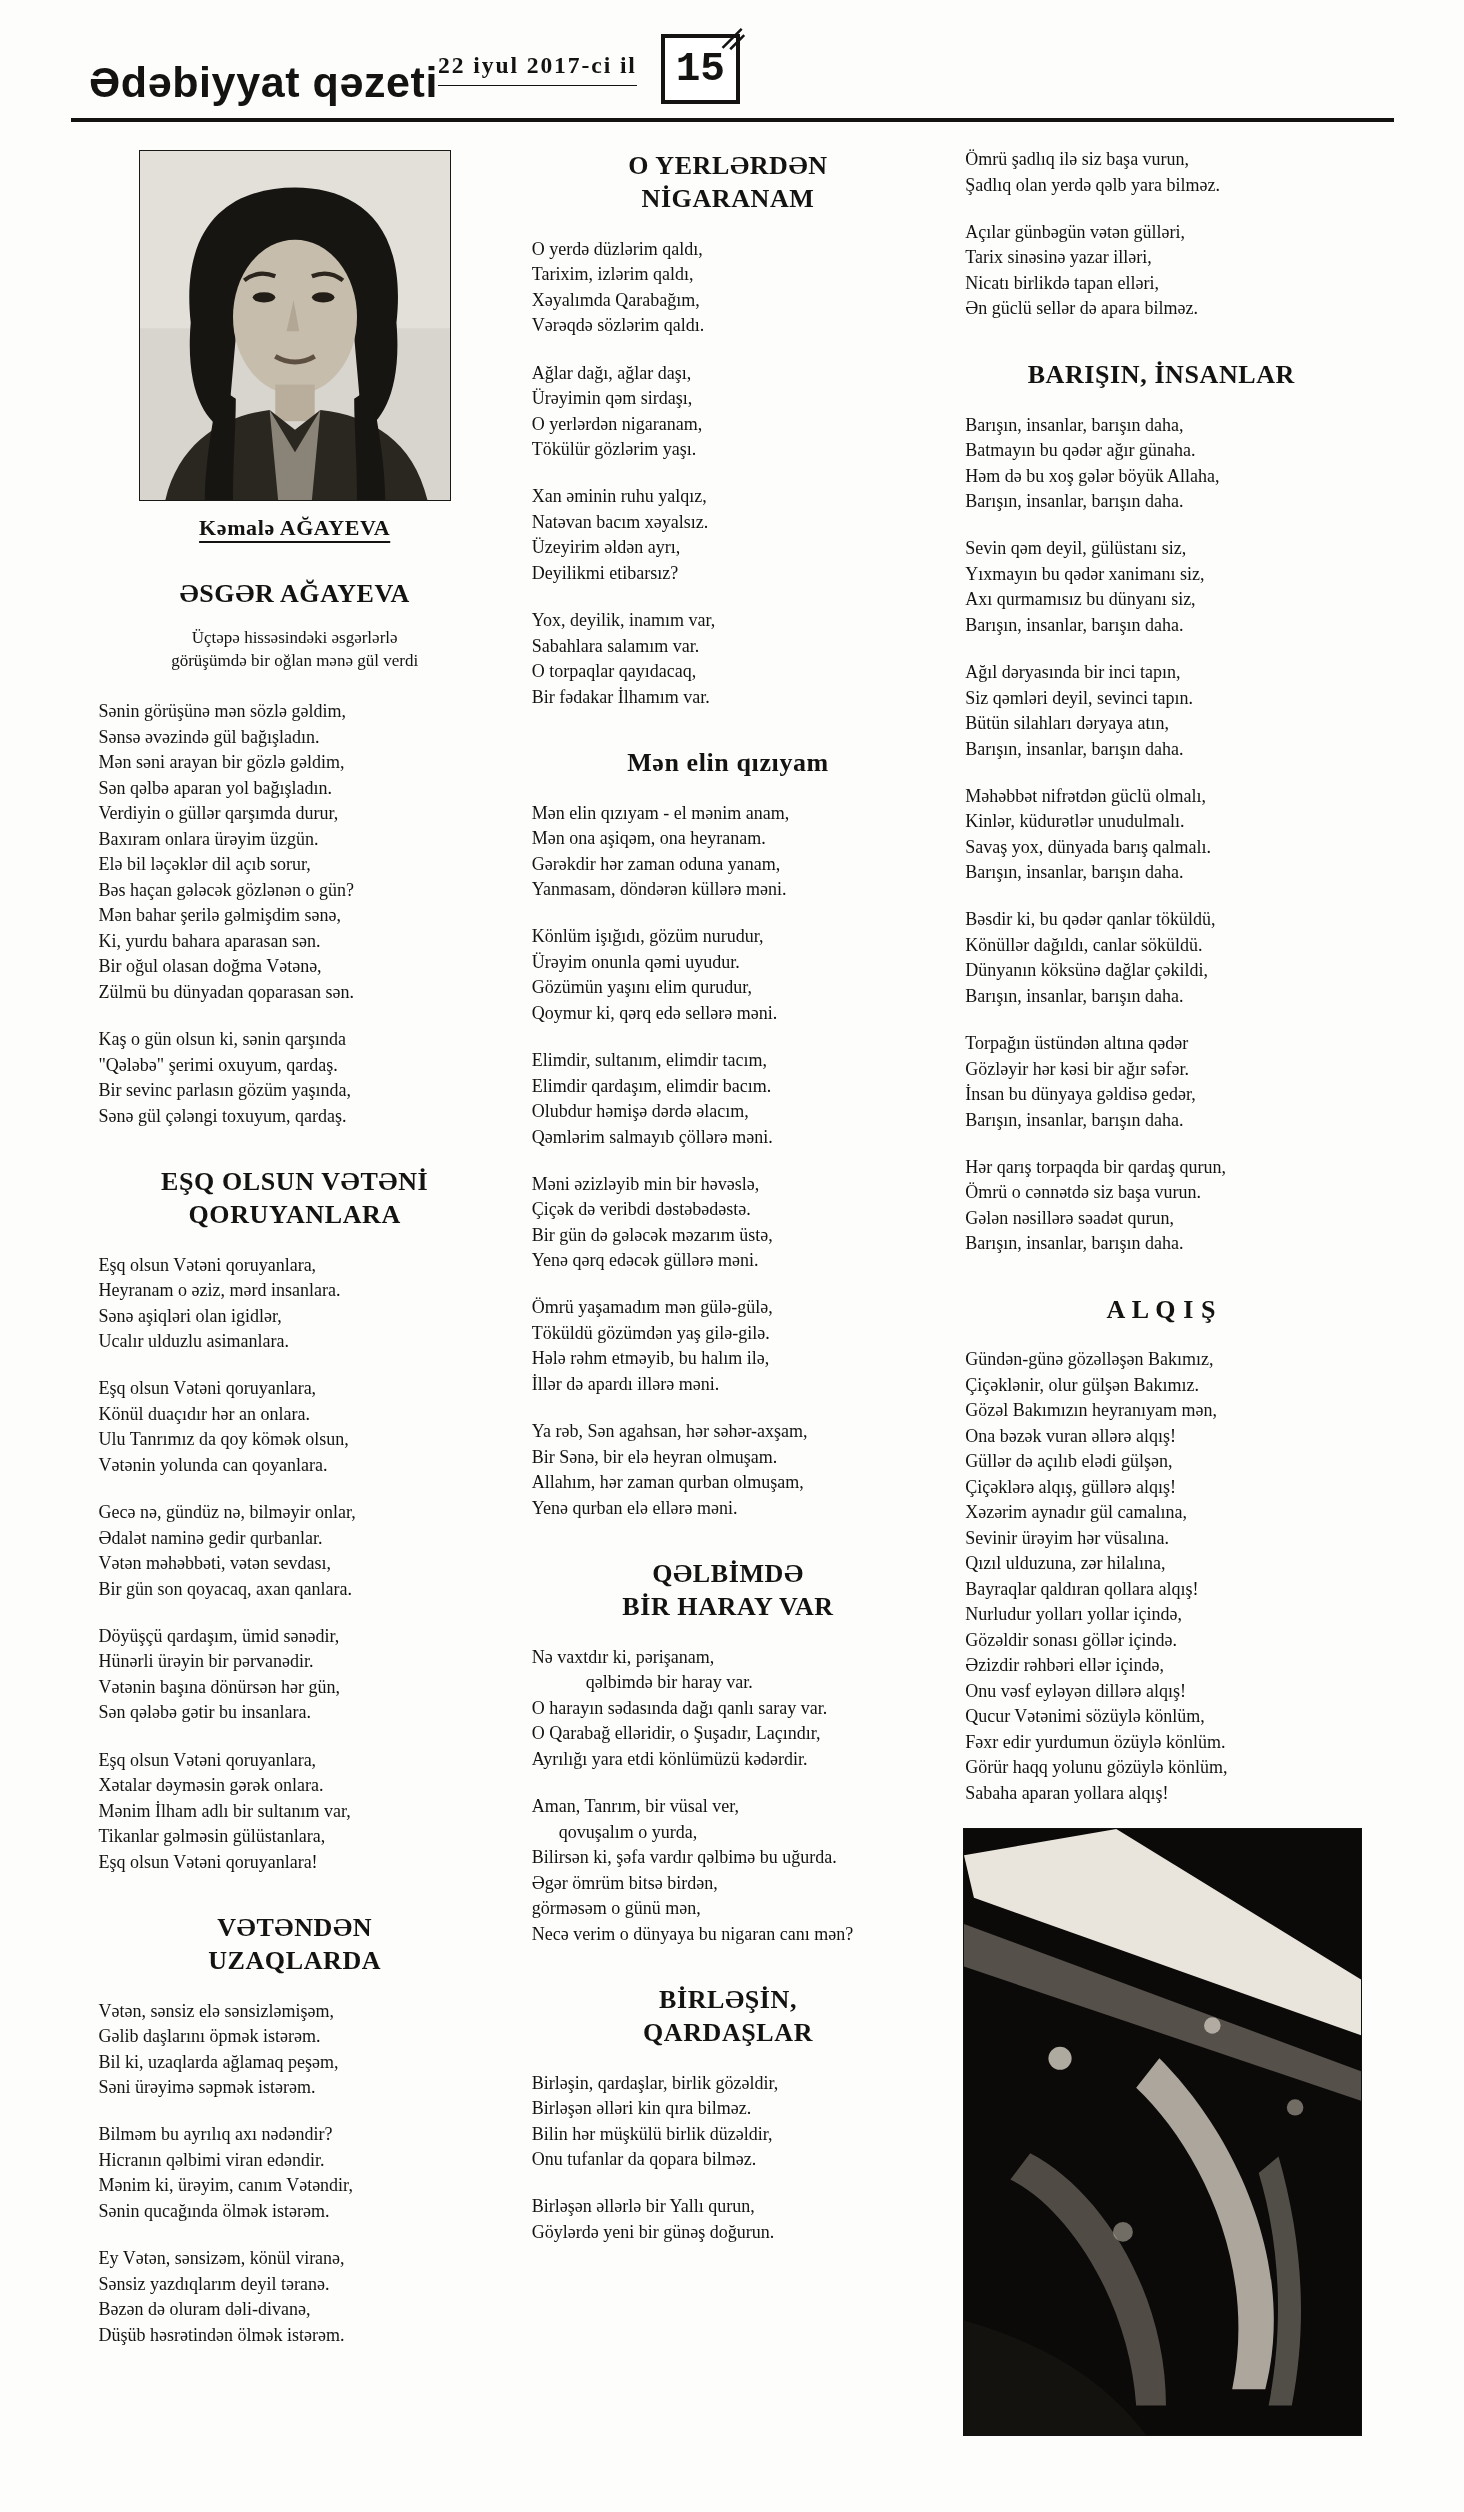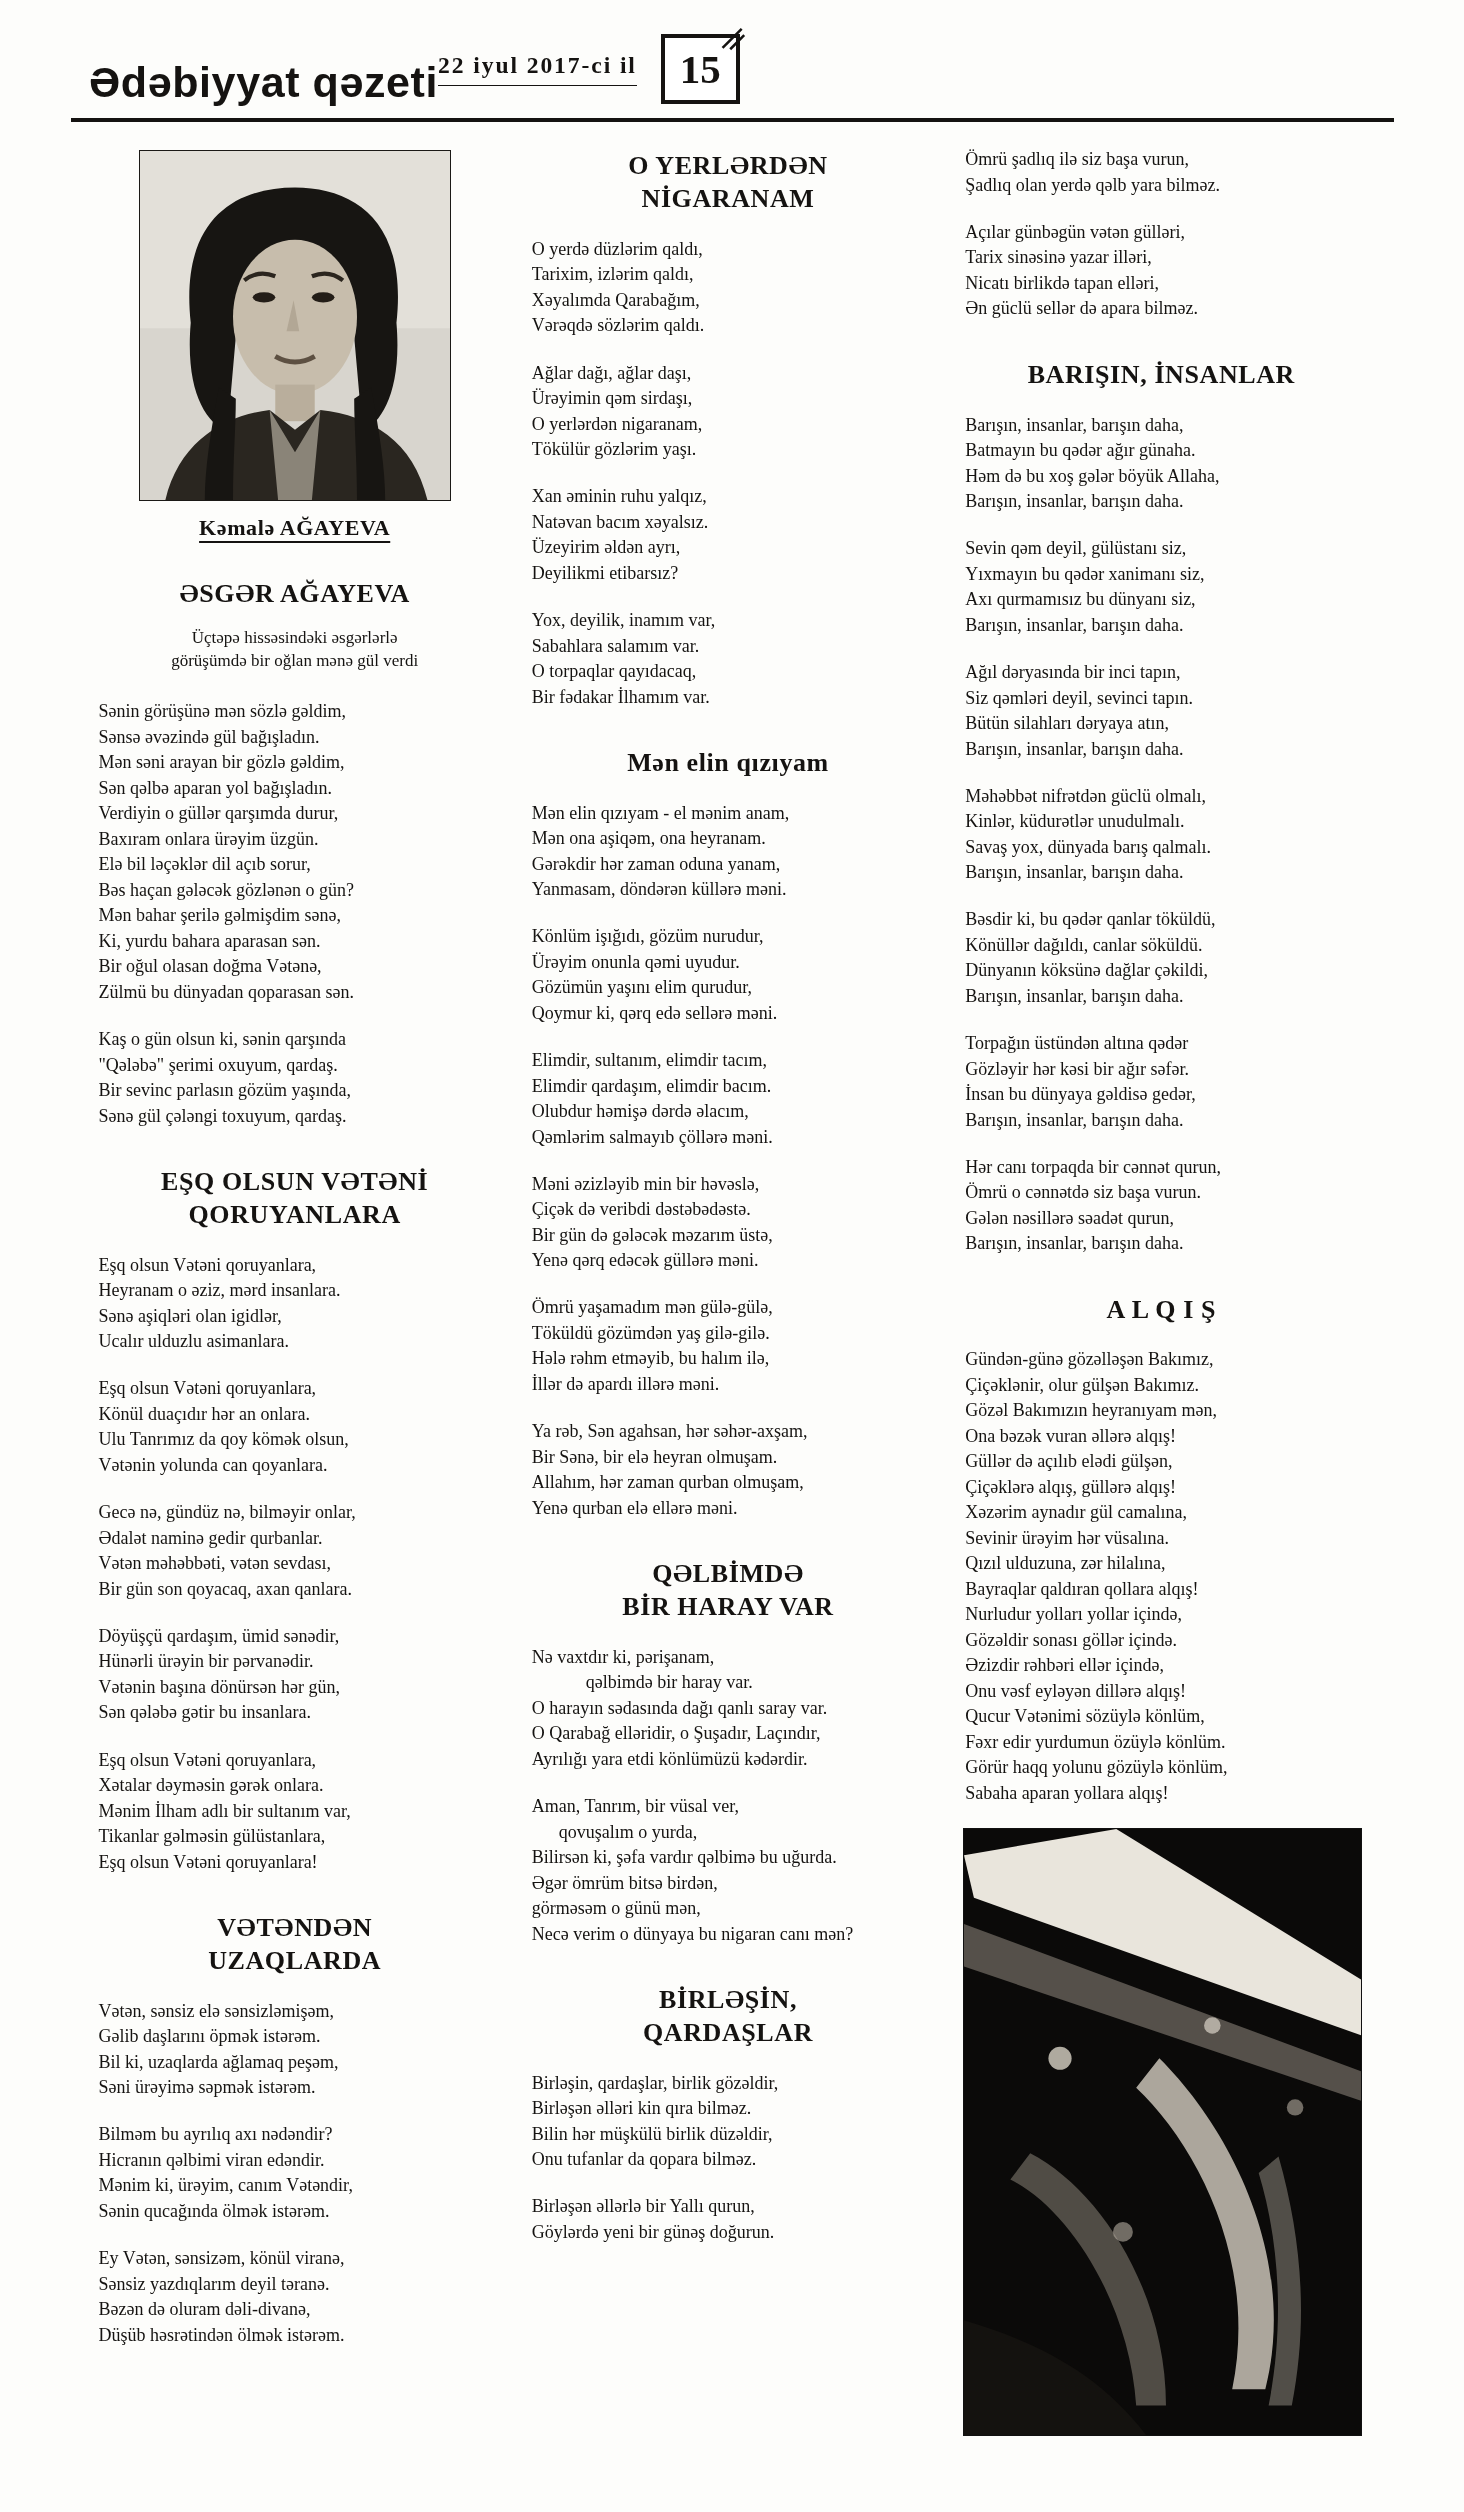--- a/index.html
+++ b/index.html
@@ -9,21 +9,21 @@
     font-family:"Liberation Serif",serif;
     overflow:hidden;position:relative;
   }
   
   .masthead{display:flex;justify-content:flex-start;align-items:flex-end;padding:34px 96px 0 89px}
   .paper-title{margin:0;font-family:"Liberation Sans",sans-serif;font-weight:800;font-size:43px;letter-spacing:0.6px}
   .masthead-right{display:flex;align-items:center;gap:24px;padding-bottom:2.5px}
   .issue-date{font-weight:bold;font-size:23.6px;letter-spacing:1.9px;border-bottom:1.9px solid #151311;padding-bottom:5.1px}
   .pagebox{position:relative;width:71px;height:62px;border:4.5px solid #151311;background:#fff;
            display:flex;align-items:center;justify-content:center}
-  .pagebox .num{font-family:Liberation Serif, serif;font-weight:800;font-size:41px}
+  .pagebox .num{font-family:Liberation Mono, monospace;font-weight:800;font-size:41px}
   .pagebox svg{position:absolute;top:-12.7px;right:-10.2px}
   .rule{height:3.8px;background:#151311;margin:11.5px 71px 0}
   
   .columns{display:flex;gap:36px;padding:25.5px 105px 0 96px;align-items:flex-start}
   .col{flex:1;min-width:0}
   
   .photo-frame{width:310px;height:349px;margin:2.5px auto 14px;border:1.9px solid #1b1916;background:#d8d5ce;overflow:hidden}
   .photo-frame svg,.artwork svg{display:block;width:100%;height:100%}
   .author-name{text-align:center;font-weight:bold;font-size:22px;letter-spacing:0.6px;
                text-decoration:underline;text-underline-offset:5.7px;margin:2.5px 0 29px}
@@ -281,21 +281,21 @@
         <div class="line">Dünyanın köksünə dağlar çəkildi,</div>
         <div class="line">Barışın, insanlar, barışın daha.</div>
       </div>
       <div class="stanza">
         <div class="line">Torpağın üstündən altına qədər</div>
         <div class="line">Gözləyir hər kəsi bir ağır səfər.</div>
         <div class="line">İnsan bu dünyaya gəldisə gedər,</div>
         <div class="line">Barışın, insanlar, barışın daha.</div>
       </div>
       <div class="stanza">
-        <div class="line">Hər canı torpaqda bir cənnət qurun,</div>
+        <div class="line">Hər qarış torpaqda bir qardaş qurun,</div>
         <div class="line">Ömrü o cənnətdə siz başa vurun.</div>
         <div class="line">Gələn nəsillərə səadət qurun,</div>
         <div class="line">Barışın, insanlar, barışın daha.</div>
       </div>
       <div class="poem-title"><span>A L Q I Ş</span></div>
       <div class="stanza">
         <div class="line">Gündən-günə gözəlləşən Bakımız,</div>
         <div class="line">Çiçəklənir, olur gülşən Bakımız.</div>
         <div class="line">Gözəl Bakımızın heyranıyam mən,</div>
         <div class="line">Ona bəzək vuran əllərə alqış!</div>

